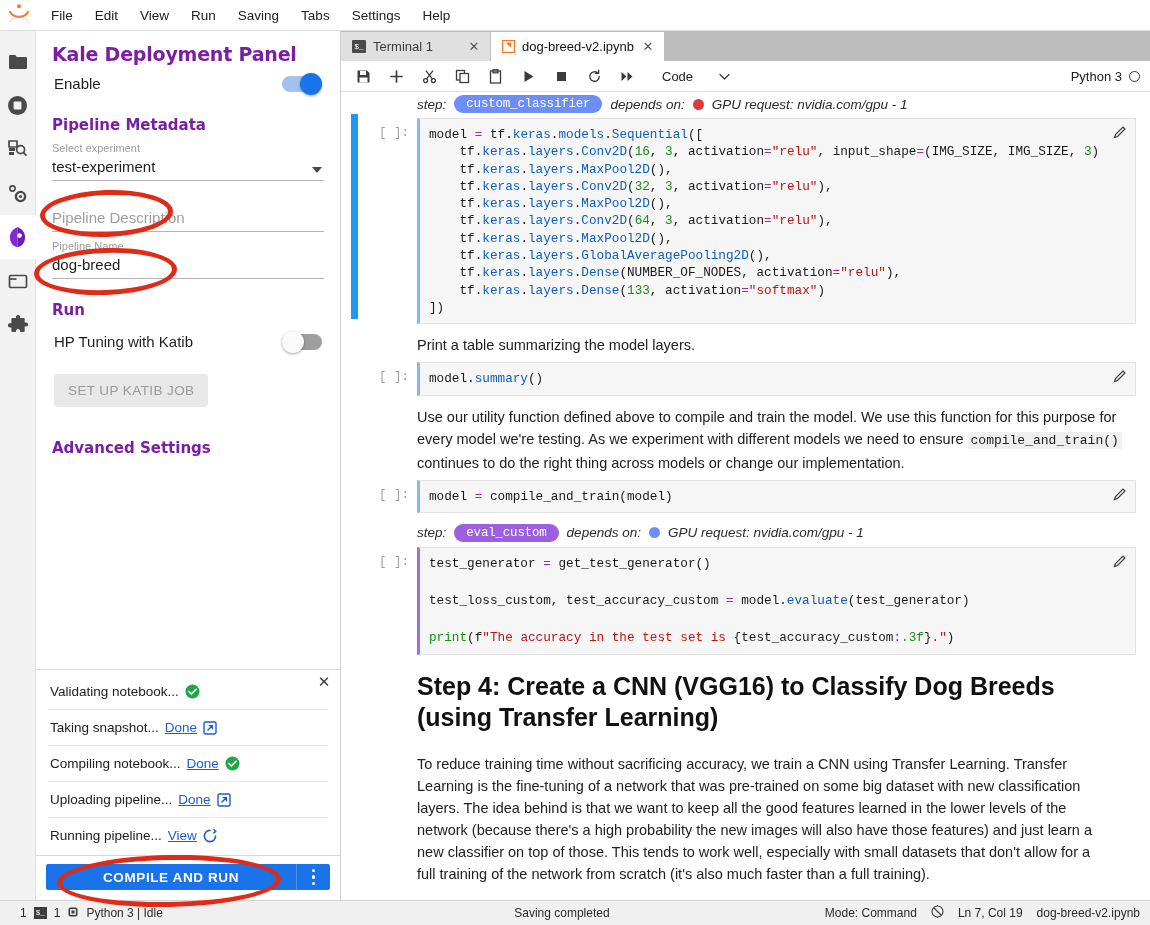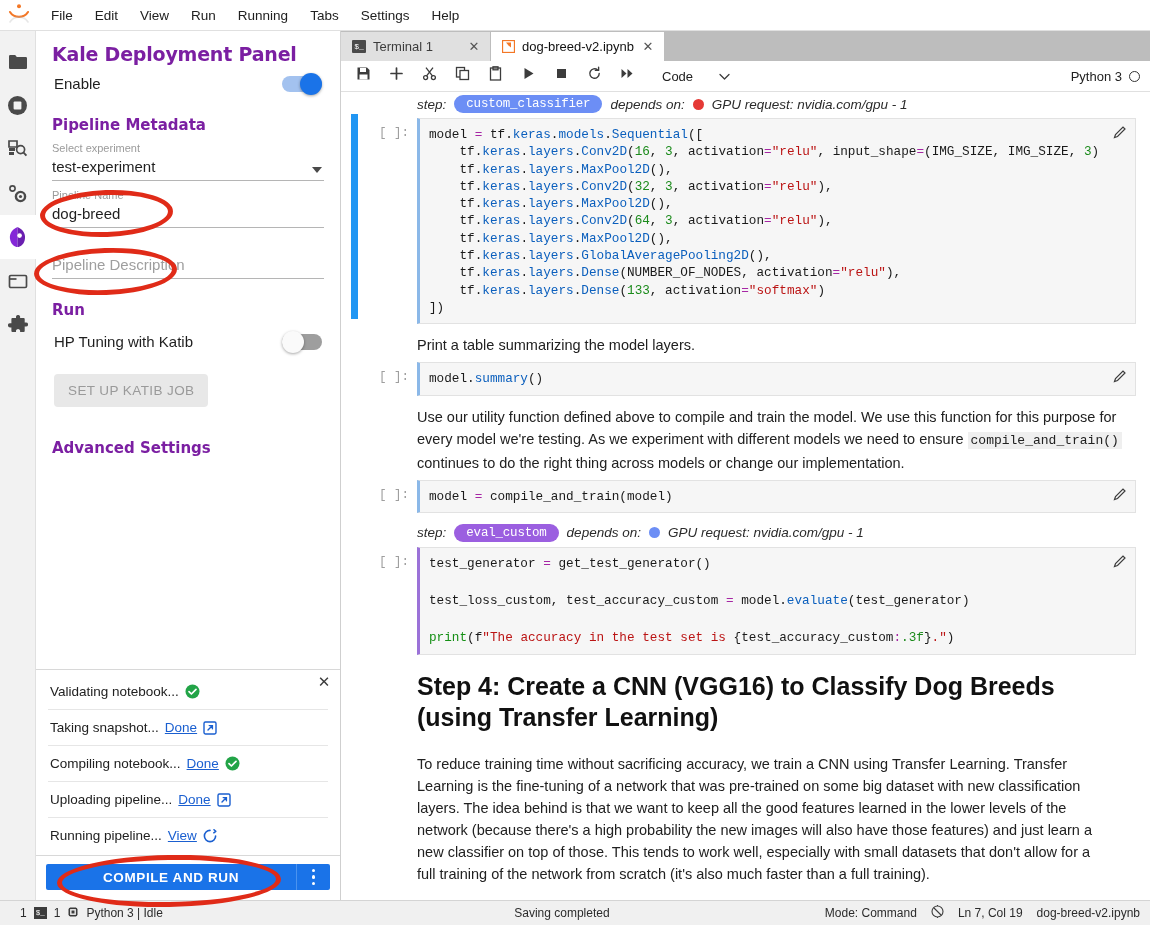--- a/index.html
+++ b/index.html
@@ -128,21 +128,21 @@
   .tab.active { background:#fff; color:#111; }
   .tab .tab-x { margin-left:auto; font-size:13px; color:#555; width:14px; text-align:center; }
   .term-ico {
     width:14px; height:13px; background:#4a4a4a; color:#fff; font-size:8px;
     display:flex; align-items:center; justify-content:center; flex:none;
     font-family:"Liberation Mono", monospace; border-radius:1px;
   }
   .nb-ico { width:13px; height:13px; flex:none; }
 
   #nbtoolbar {
-    height:31px; border-bottom:1px solid #e0e0e0; display:flex; 
+    height:31px; border-bottom:1px solid #e0e0e0; display:flex; align-items:center;
     padding:0 10px; gap:9px; flex:none; background:#fff;
   }
   .tb-btn {
     width:24px; height:24px; display:flex; align-items:center; justify-content:center;
     cursor:pointer; border-radius:2px;
   }
   #celltype {
     display:flex; align-items:center; gap:26px; margin-left:10px; font-size:13px;
     color:#212121; cursor:pointer; padding:2px 4px;
   }
@@ -228,21 +228,21 @@
     <svg width="26" height="24" viewBox="0 0 26 24">
       <circle cx="13" cy="3.2" r="2" fill="#f37726"></circle>
       <path d="M4 9 C8 15.5, 18 15.5, 22 9" stroke="#f37726" stroke-width="2.1" fill="none" stroke-linecap="round"></path>
       <path d="M4 19 C8 12.5, 18 12.5, 22 19" stroke="#bbb" stroke-width="1.6" fill="none" stroke-linecap="round" opacity="0.35"></path>
     </svg>
   </div>
   <div class="menu-item">File</div>
   <div class="menu-item">Edit</div>
   <div class="menu-item">View</div>
   <div class="menu-item">Run</div>
-  <div class="menu-item">Running</div>
+  <div class="menu-item">Saving</div>
   <div class="menu-item">Tabs</div>
   <div class="menu-item">Settings</div>
   <div class="menu-item">Help</div>
 </div>
 
 <div id="main">
 
   <div id="activitybar">
     <div class="act-btn">
       <span>
@@ -318,27 +318,27 @@
       </div>
 
       <div class="kale-h">Pipeline Metadata</div>
 
       <div class="field select">
         <div class="flab">Select experiment</div>
         <div class="fval">test-experiment</div>
         <span class="caret"></span>
       </div>
 
+      <div class="field" style="padding-top:18px;">
+        <div class="fval ph">Pipeline Description</div>
+      </div>
+
       <div class="field">
         <div class="flab">Pipeline Name</div>
         <div class="fval">dog-breed</div>
-      </div>
-
-      <div class="field" style="padding-top:18px;">
-        <div class="fval ph">Pipeline Description</div>
       </div>
 
       <div class="kale-h" style="margin-top:22px;">Run</div>
 
       <div class="row-toggle">
         <div class="lbl">HP Tuning with Katib</div>
         <div class="switch off">
             <span class="knob"></span>
           </div>
       </div>

